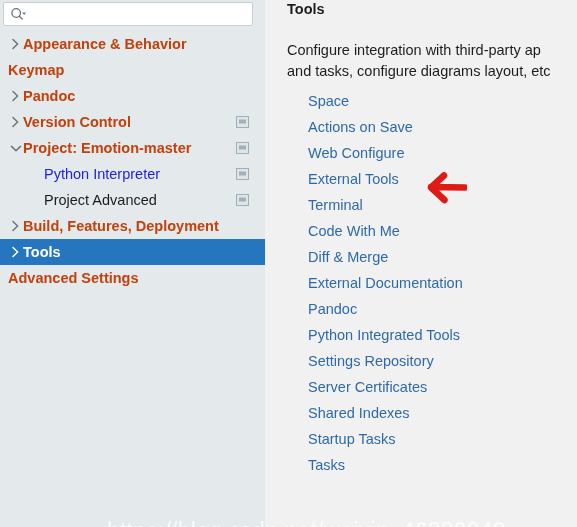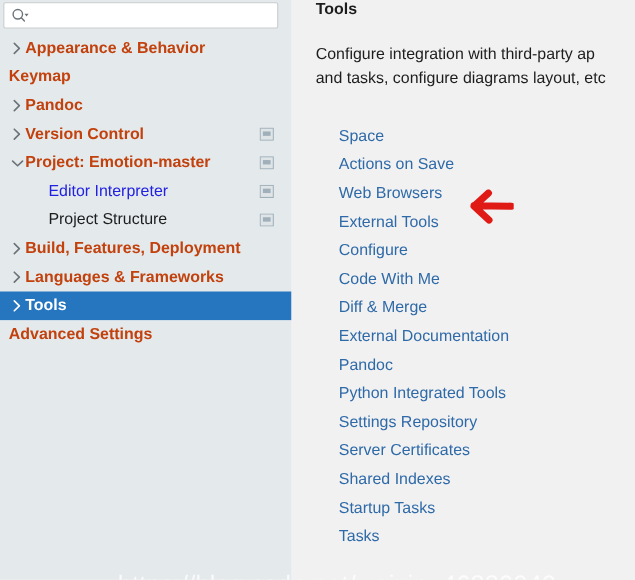--- a/index.html
+++ b/index.html
@@ -149,21 +149,21 @@
     font-size: 14.5px;
     color: #1d1d1d;
     line-height: 21px;
     white-space: nowrap;
   }
   .detail-desc span { display: block; }
 
   .link-list {
     position: absolute;
     left: 308px;
-    top: 111px;
+    top: 88px;
   }
   .link-item {
     height: 26px;
     line-height: 26px;
     font-size: 14.5px;
     color: #2f6aa8;
     white-space: nowrap;
     width: max-content;
     cursor: pointer;
   }
@@ -256,52 +256,44 @@
             </svg>
         </span>
         <span class="tree-label">Project: Emotion-master</span>
         <svg class="scope-icon" viewBox="0 0 13 12">
           <rect x="0.5" y="0.5" width="12" height="11" fill="#dfe4e7" stroke="#9fb0bb" stroke-width="1"></rect>
           <rect x="3" y="3.5" width="7" height="4" fill="#9fb0bb"></rect>
         </svg>
       </div>
 
       <div class="tree-row ind-1">
-        <span class="tree-label link-blue">Editor Interpreter</span>
+        <span class="tree-label link-blue">Python Interpreter</span>
         <svg class="scope-icon" viewBox="0 0 13 12">
           <rect x="0.5" y="0.5" width="12" height="11" fill="#dfe4e7" stroke="#9fb0bb" stroke-width="1"></rect>
           <rect x="3" y="3.5" width="7" height="4" fill="#9fb0bb"></rect>
         </svg>
       </div>
 
       <div class="tree-row ind-1">
-        <span class="tree-label plain">Project Structure</span>
+        <span class="tree-label plain">Project Advanced</span>
         <svg class="scope-icon" viewBox="0 0 13 12">
           <rect x="0.5" y="0.5" width="12" height="11" fill="#dfe4e7" stroke="#9fb0bb" stroke-width="1"></rect>
           <rect x="3" y="3.5" width="7" height="4" fill="#9fb0bb"></rect>
         </svg>
       </div>
 
       <div class="tree-row bold ind-0">
         <span class="twisty">
           <svg width="9" height="12" viewBox="0 0 9 12">
               <path d="M2 1.5 L6.6 6 L2 10.5" fill="none" stroke="#6d7479" stroke-width="1.5" stroke-linecap="round" stroke-linejoin="round"></path>
             </svg>
         </span>
         <span class="tree-label">Build, Features, Deployment</span>
       </div>
 
-      <div class="tree-row bold ind-0">
-        <span class="twisty">
-          <svg width="9" height="12" viewBox="0 0 9 12">
-              <path d="M2 1.5 L6.6 6 L2 10.5" fill="none" stroke="#6d7479" stroke-width="1.5" stroke-linecap="round" stroke-linejoin="round"></path>
-            </svg>
-        </span>
-        <span class="tree-label">Languages &amp; Frameworks</span>
-      </div>
 
       <div class="tree-row bold ind-0 selected">
         <span class="twisty">
           <svg width="9" height="12" viewBox="0 0 9 12">
               <path d="M2 1.5 L6.6 6 L2 10.5" fill="none" stroke="#ffffff" stroke-width="1.5" stroke-linecap="round" stroke-linejoin="round"></path>
             </svg>
         </span>
         <span class="tree-label">Tools</span>
       </div>
 
@@ -317,23 +309,23 @@
 
     <div class="detail-desc">
       <span>Configure integration with third-party ap</span>
       <span>and tasks, configure diagrams layout, etc</span>
     </div>
   </div>
 
   <div class="link-list">
     <div class="link-item">Space</div>
     <div class="link-item">Actions on Save</div>
-    <div class="link-item">Web Browsers</div>
+    <div class="link-item">Web Configure</div>
     <div class="link-item hovered">External Tools</div>
-    <div class="link-item">Configure</div>
+    <div class="link-item">Terminal</div>
     <div class="link-item">Code With Me</div>
     <div class="link-item">Diff &amp; Merge</div>
     <div class="link-item">External Documentation</div>
     <div class="link-item">Pandoc</div>
     <div class="link-item">Python Integrated Tools</div>
     <div class="link-item">Settings Repository</div>
     <div class="link-item">Server Certificates</div>
     <div class="link-item">Shared Indexes</div>
     <div class="link-item">Startup Tasks</div>
     <div class="link-item">Tasks</div>

